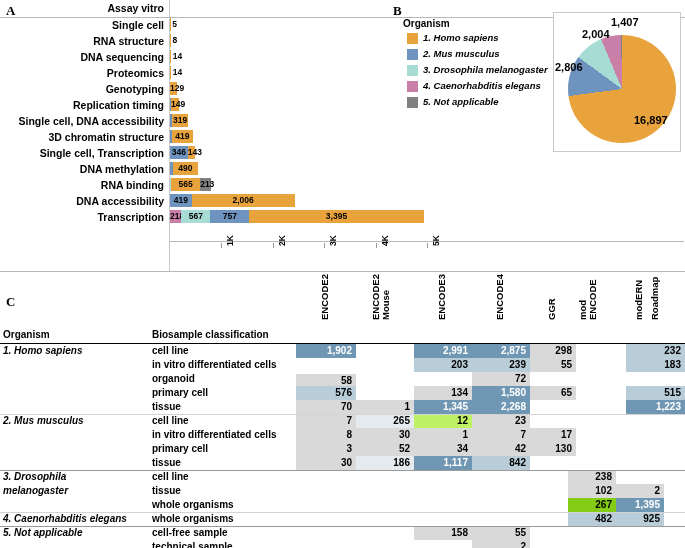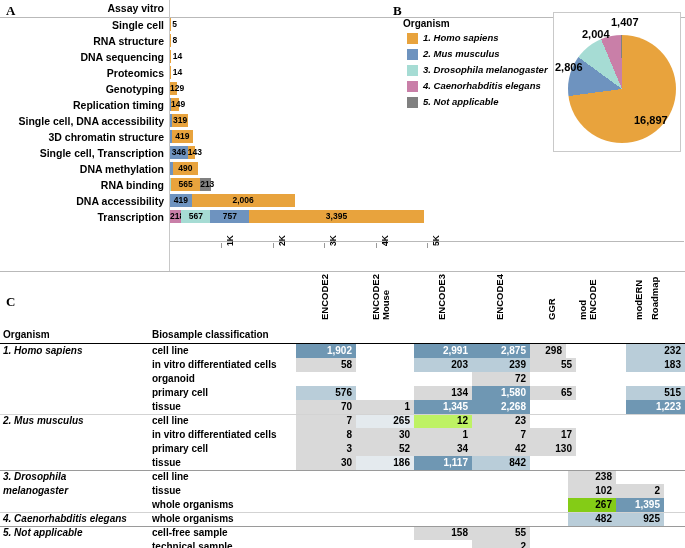--- a/index.html
+++ b/index.html
@@ -268,28 +268,28 @@
   <div class="c-col-hdr" style="left:152px;">Biosample classification</div>
   <div class="c-hdr-line"></div>
   <div id="c-rows">
       <div class="crow" style="top: 64px;">
         <div class="org-lbl" style="top: 0px;">1. Homo sapiens</div>
         <div class="bio-lbl">cell line</div>
         <div class="cell" style="left: 296px; width: 60px; background: rgb(111, 151, 179); color: rgb(255, 255, 255);">1,902</div>
         <div class="cell" style="left: 356px; width: 58px; background: transparent;"></div>
         <div class="cell" style="left: 414px; width: 58px; background: rgb(111, 151, 179); color: rgb(255, 255, 255); padding-left: 28px;">2,991</div>
         <div class="cell" style="left: 472px; width: 58px; background: rgb(111, 151, 179); color: rgb(255, 255, 255);">2,875</div>
-        <div class="cell" style="left: 530px; width: 36px; background: rgb(217, 217, 217);">298</div>
+        <div class="cell" style="left: 530px; width: 46px; background: rgb(217, 217, 217);">298</div>
         <div class="cell" style="left: 568px; width: 48px; background: transparent;"></div>
         <div class="cell" style="left: 616px; width: 48px; background: transparent;"></div>
         <div class="cell" style="left: 626px; width: 59px; background: rgb(185, 205, 217);">232</div>
       </div>
       <div class="crow" style="top: 78px;">
         <div class="bio-lbl">in vitro differentiated cells</div>
-        <div class="cell" style="left: 296px; width: 60px; background: rgb(217, 217, 217);">58</div>
+        <div class="cell" style="left: 296px; width: 60px; background: rgb(217, 217, 217); margin-top: 16px;">58</div>
         <div class="cell" style="left: 356px; width: 58px; background: transparent;"></div>
         <div class="cell" style="left: 414px; width: 58px; background: rgb(185, 205, 217);">203</div>
         <div class="cell" style="left: 472px; width: 58px; background: rgb(185, 205, 217);">239</div>
         <div class="cell" style="left: 530px; width: 46px; background: rgb(217, 217, 217);">55</div>
         <div class="cell" style="left: 568px; width: 48px; background: transparent;"></div>
         <div class="cell" style="left: 616px; width: 48px; background: transparent;"></div>
         <div class="cell" style="left: 626px; width: 59px; background: rgb(185, 205, 217);">183</div>
       </div>
       <div class="crow" style="top: 92px;">
         <div class="bio-lbl">organoid</div>

